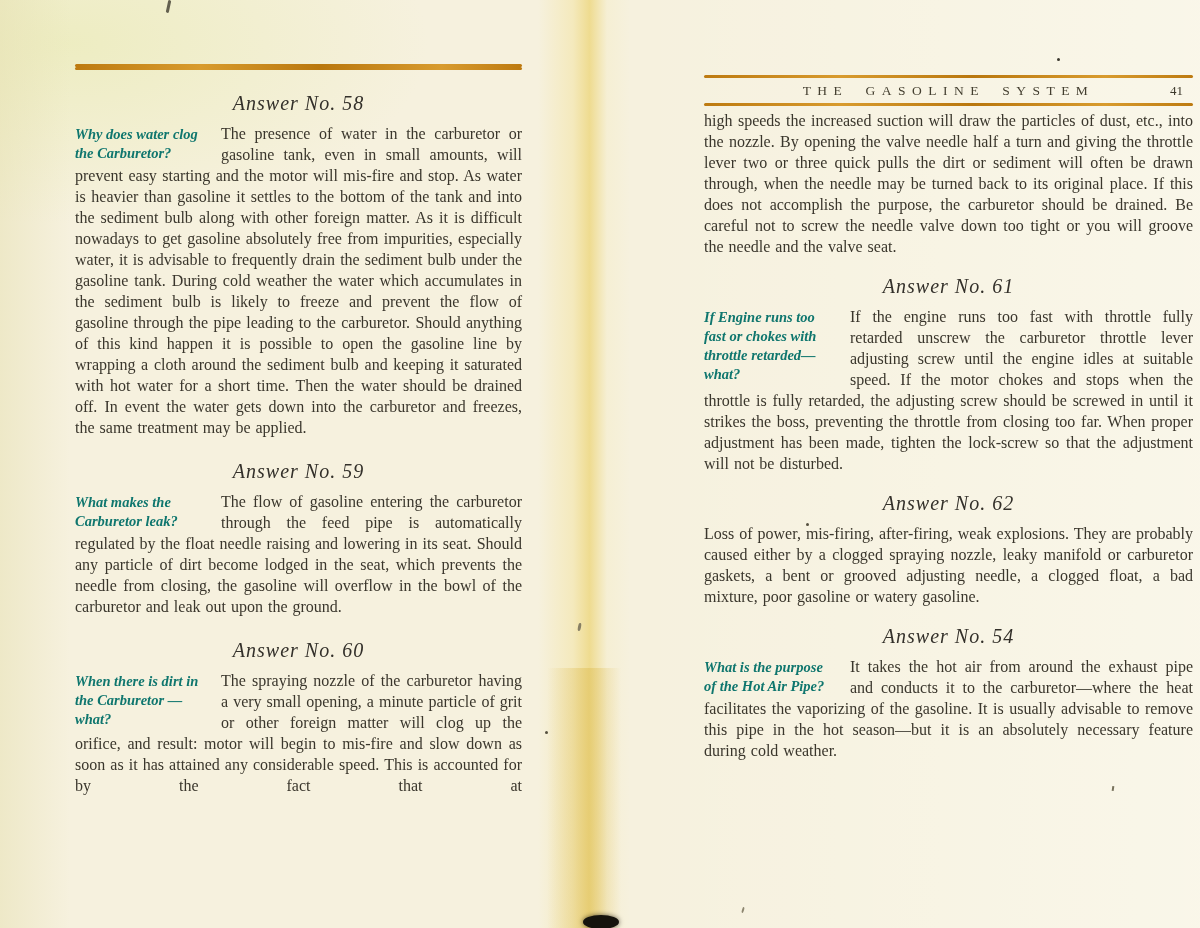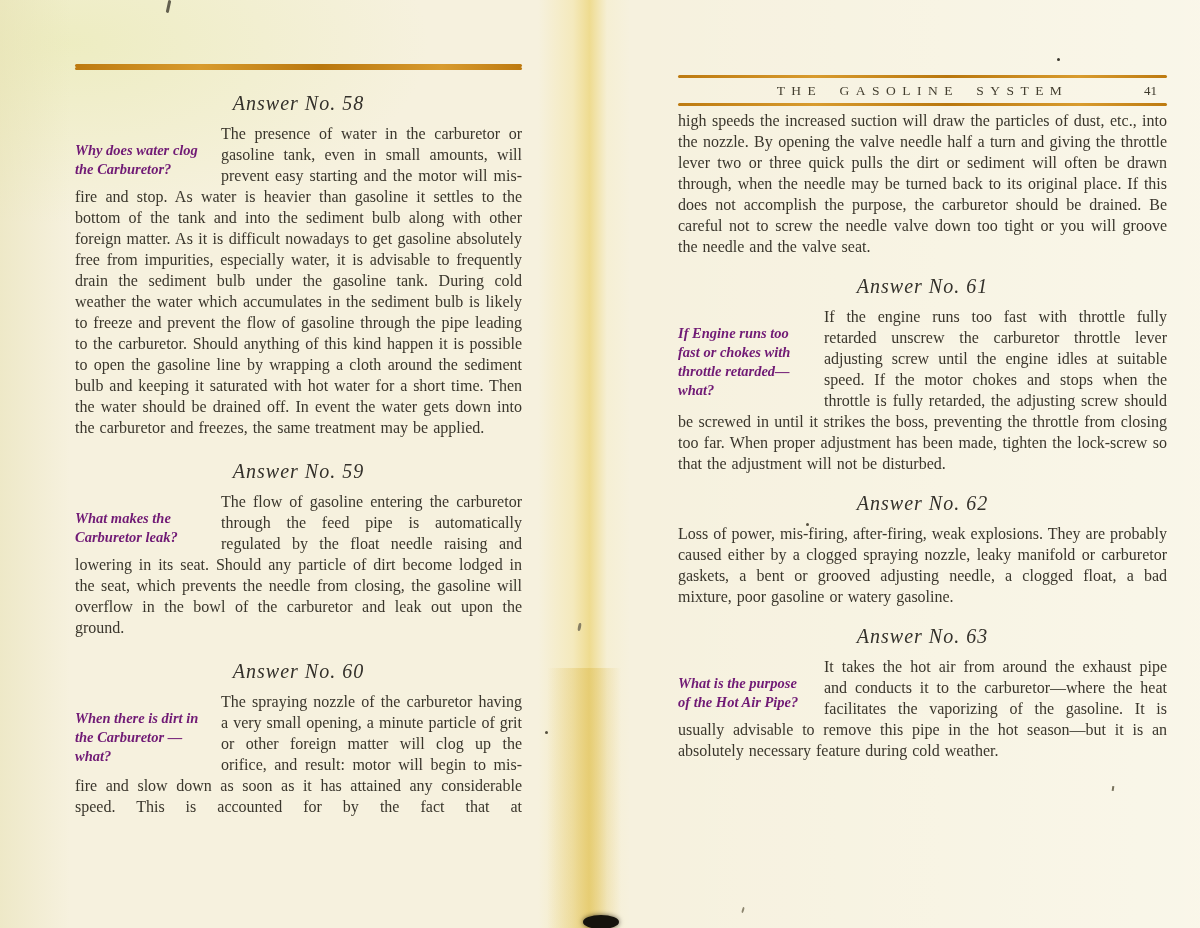--- a/index.html
+++ b/index.html
@@ -38,21 +38,21 @@
     pointer-events: none;
   }
   .gutter::after {
     content: ""; position: absolute; bottom: 0; left: 0; width: 100%; height: 260px;
     background: linear-gradient(90deg, rgba(226,196,96,0) 10%, rgba(224,193,92,0.55) 55%, rgba(226,196,96,0) 90%);
   }
 
   
   .page { position: absolute; }
   .page-left  { left: 75px;  top: 64px; width: 447px; }
-  .page-right { left: 678px; top: 75px; width: 489px; }
+  .page-right { left: 704px; top: 75px; width: 489px; }
 
   .rule {
     height: 3px; border-radius: 1.5px;
     background: linear-gradient(90deg, #bd7a10, #d89b2e 28%, #b9770e 55%, #d89b2e 82%, #bd7a10);
   }
   .head-row {
     position: relative; height: 25px;
     display: flex; align-items: center; justify-content: center;
   }
   .head-title {
@@ -75,24 +75,24 @@
 
   .answer-body, .continuation {
     font-size: 16px; line-height: 21px;
     color: #3a362c; text-align: justify;
     word-spacing: 1px; margin: 4px 0 0 0;
   }
   .continuation { }
   .answer-body.continues { text-align-last: justify; }
 
   .margin-note {
-    float: left; width: 130px; margin: 18px 16px 2px 0;
+    float: left; width: 130px; margin: 2px 16px 2px 0;
     font-weight: bold; font-style: italic;
     font-size: 14.5px; line-height: 19px;
-    color: #701a75; text-align: left; text-align-last: left;
+    color: #0f766e; text-align: left; text-align-last: left;
     word-spacing: normal;
   }
 
   
   .artifact { position: absolute; pointer-events: none; }
   .top-tick { left: 167px; top: 0; width: 3px; height: 13px; background: #4a463a; transform: rotate(12deg); border-radius: 2px; opacity: .85; }
   .dot-header-right { left: 1057px; top: 58px; width: 3px; height: 3px; background: #3b382e; border-radius: 50%; }
   .speck-a60 { left: 545px; top: 731px; width: 3px; height: 3px; background: #55503f; border-radius: 50%; }
   .comma-gutter { left: 578px; top: 623px; width: 3px; height: 8px; background: #6b6552; transform: rotate(10deg); border-radius: 40%; opacity: .8; }
   .period-a62 { left: 806px; top: 523px; width: 3px; height: 3px; background: #55503f; border-radius: 50%; }
@@ -156,21 +156,21 @@
   </div>
 
   <div class="answer-section">
     <h2 class="answer-heading">Answer No. 62</h2>
     <p class="answer-body">
       <span>Loss of power, mis-firing, after-firing, weak explosions. They are probably caused either by a clogged spraying nozzle, leaky manifold or carburetor gaskets, a bent or grooved adjusting needle, a clogged float, a bad mixture, poor gasoline or watery gasoline.</span>
     </p>
   </div>
 
   <div class="answer-section">
-    <h2 class="answer-heading">Answer No. 63</h2>
+    <h2 class="answer-heading">Answer No. 54</h2>
     <p class="answer-body">
       <span class="margin-note">What is the purpose of the Hot Air Pipe?</span><span>It takes the hot air from around the exhaust pipe and conducts it to the carburetor—where the heat facilitates the vaporizing of the gasoline. It is usually advisable to remove this pipe in the hot season—but it is an absolutely necessary feature during cold weather.</span>
     </p>
   </div>
 </div>
 
 <div class="artifact top-tick"></div>
 <div class="artifact dot-header-right"></div>
 <div class="artifact speck-a60"></div>
 <div class="artifact comma-gutter"></div>

